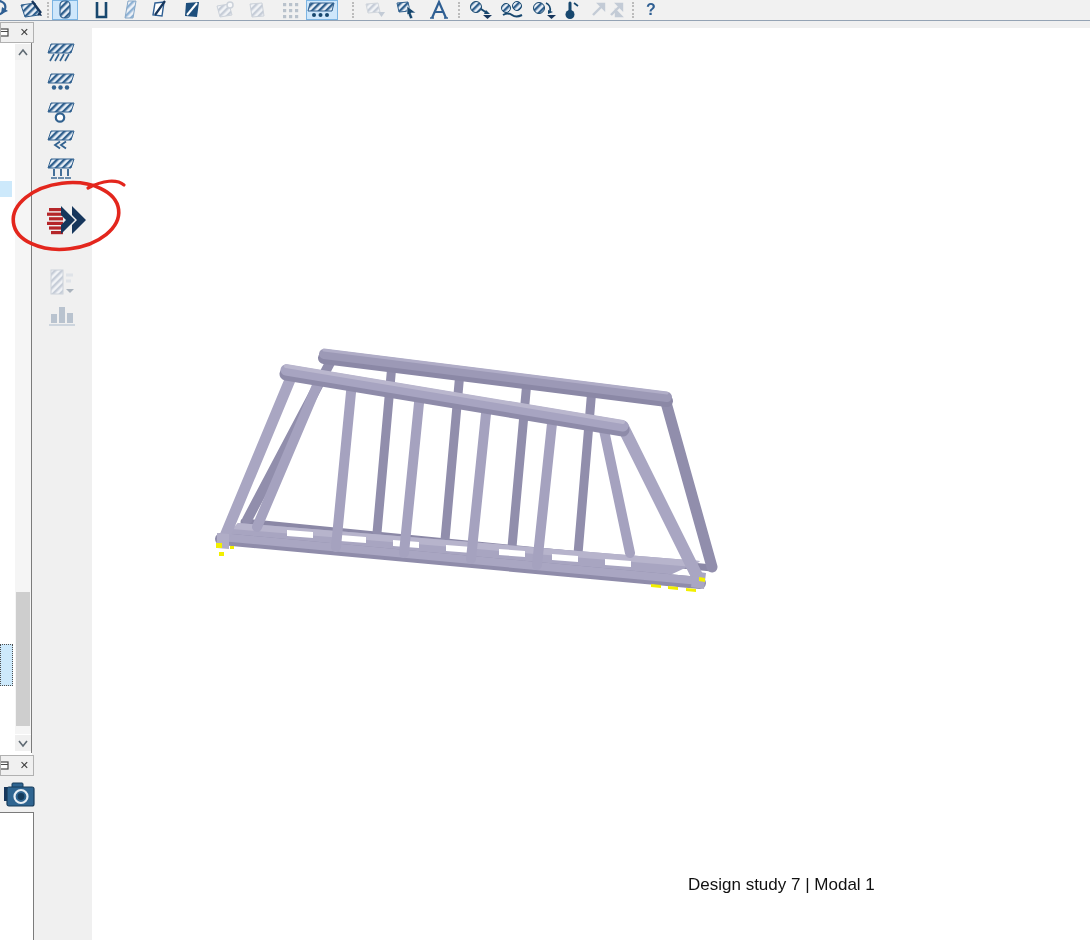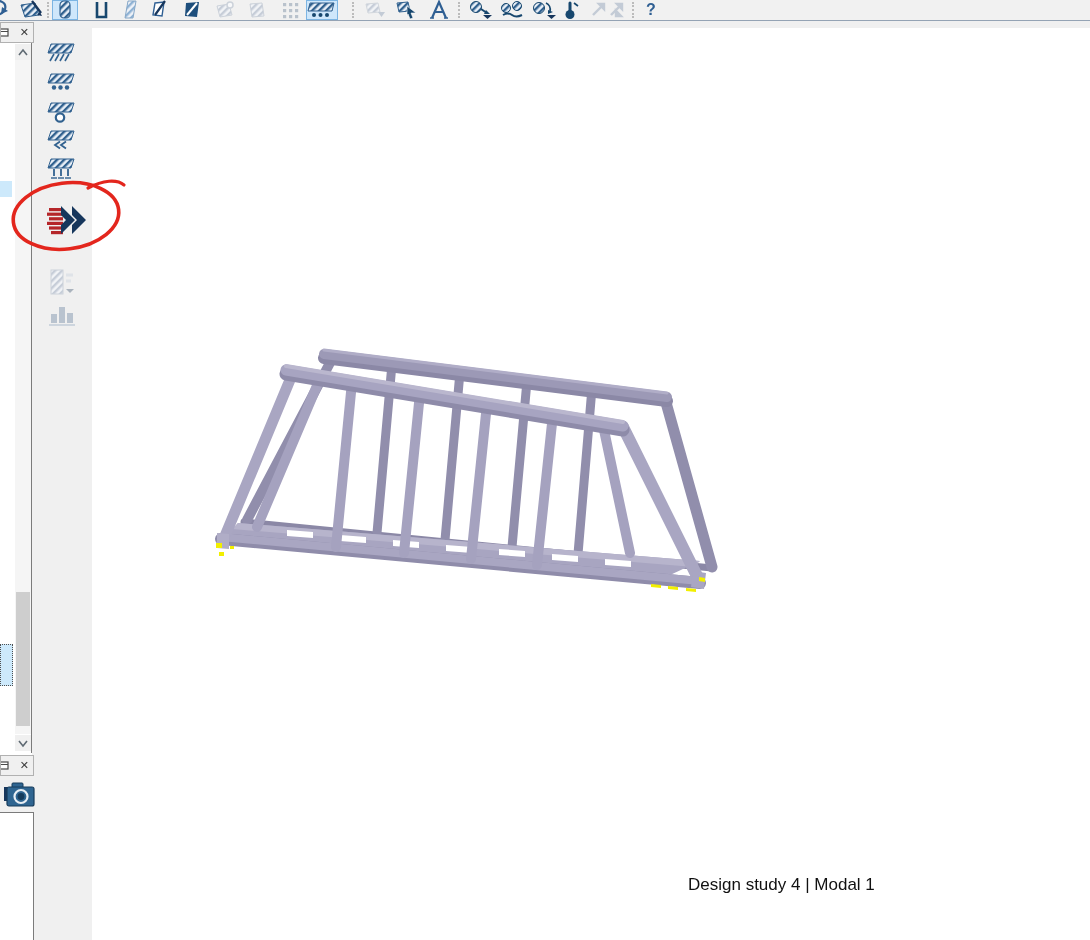--- a/index.html
+++ b/index.html
@@ -363,18 +363,18 @@
     <polygon points="217,533,229,534,229,549,217,548" fill="#b0adc7"></polygon>
     <polygon points="693,571,706,573,704,589,691,587" fill="#a9a6c3"></polygon>
     <polygon points="216,543,222,543,222,548,216,548" fill="#f2ef00"></polygon>
     <polygon points="219,552,224,552,224,556,219,556" fill="#f2ef00"></polygon>
     <polygon points="230,546,234,546,234,549,230,549" fill="#f2ef00"></polygon>
     <polygon points="651,584,661,585,661,588,651,587" fill="#f2ef00"></polygon>
     <polygon points="668,586,678,587,678,590,668,589" fill="#f2ef00"></polygon>
     <polygon points="686,588,696,589,696,592,686,591" fill="#f2ef00"></polygon>
     <polygon points="699,577,705,578,705,582,699,581" fill="#f2ef00"></polygon>
   </svg>
-<div id="caption">Design study 4 | Modal 1</div>
+<div id="caption">Design study 7 | Modal 1</div>
 
 <svg id="anno-svg" viewBox="0 0 140 95">
   <ellipse cx="61" cy="41" rx="53" ry="33" transform="rotate(-7 61 41)" fill="none" stroke-width="3.6" stroke-linecap="round" stroke="#e3261d"></ellipse>
   <path d="M83,13 C98,5 112,4 119,10" fill="none" stroke-width="3.2" stroke-linecap="round" stroke="#e3261d"></path>
 </svg>
 
 </body></html>

